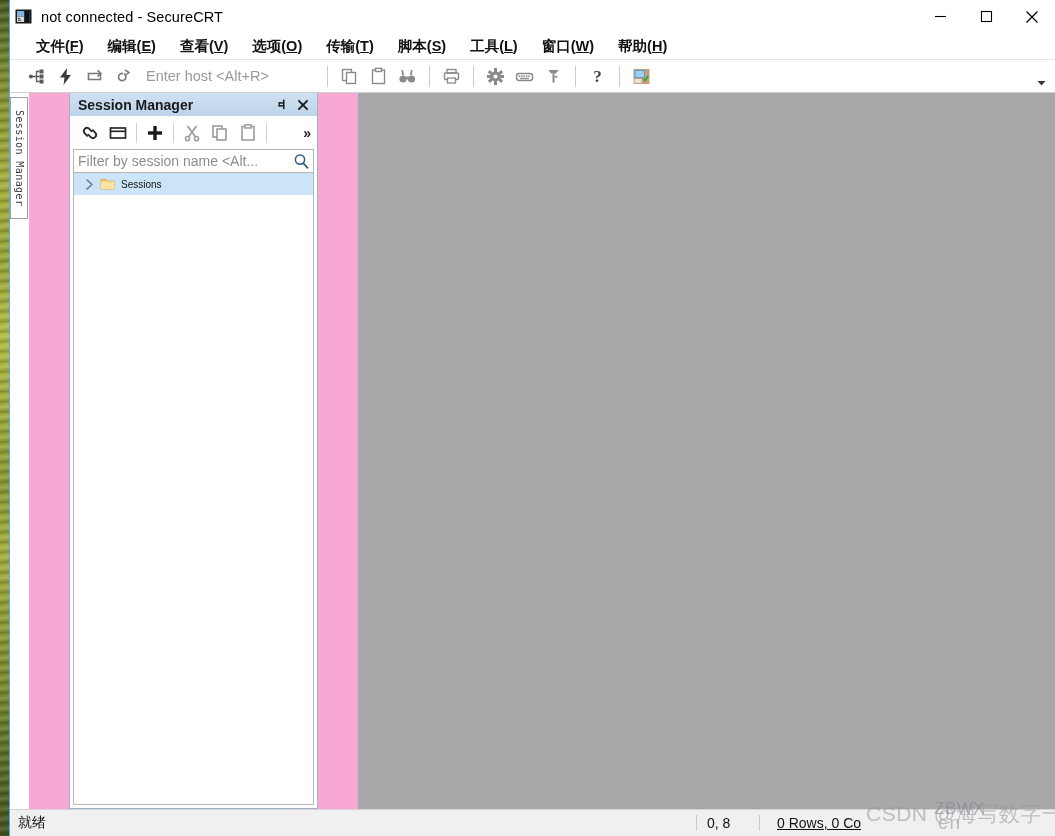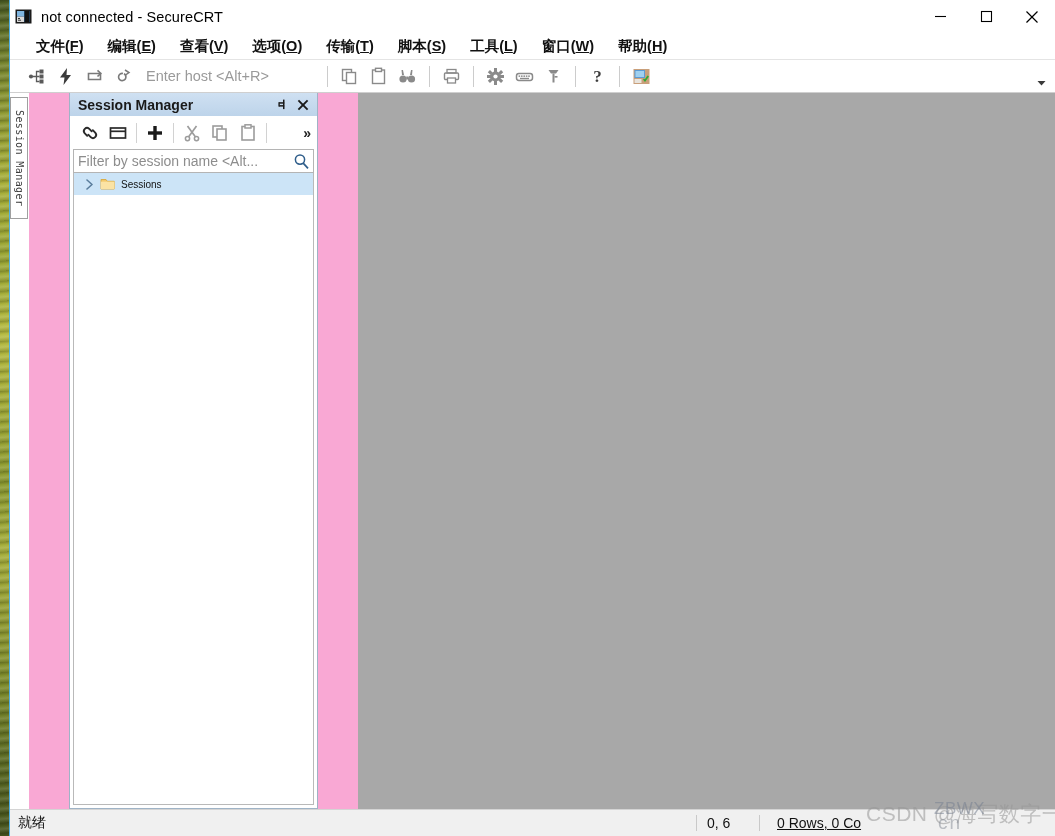--- a/index.html
+++ b/index.html
@@ -700,21 +700,21 @@
           <div class="tree-label">Sessions</div>
         </div>
       </div>
     </div>
 
     <div id="terminal-area"></div>
   </div>
 
   <div id="status-bar">
     <div class="sb-cell" id="sb-ready">就绪</div>
-    <div class="sb-cell" id="sb-coords">0, 6</div>
+    <div class="sb-cell" id="sb-coords">0, 8</div>
     <div class="sb-cell" id="sb-size">0 Rows, 0 Co</div>
     <div class="sb-cell" id="sb-tail"></div>
   </div>
 </div>
 
 <div class="watermark" id="wm-csdn">CSDN @海写数字一鱼</div>
 <div class="watermark" id="wm-zbwx">ZBWX</div>
 <div class="watermark" id="wm-cn">cn</div>
 
 </body></html>

